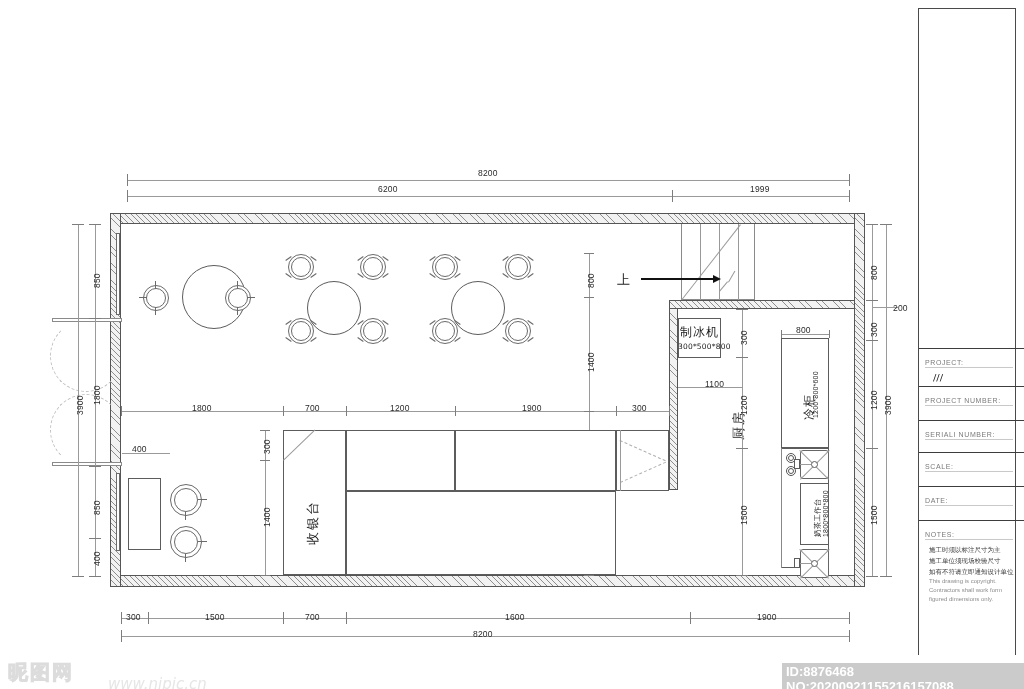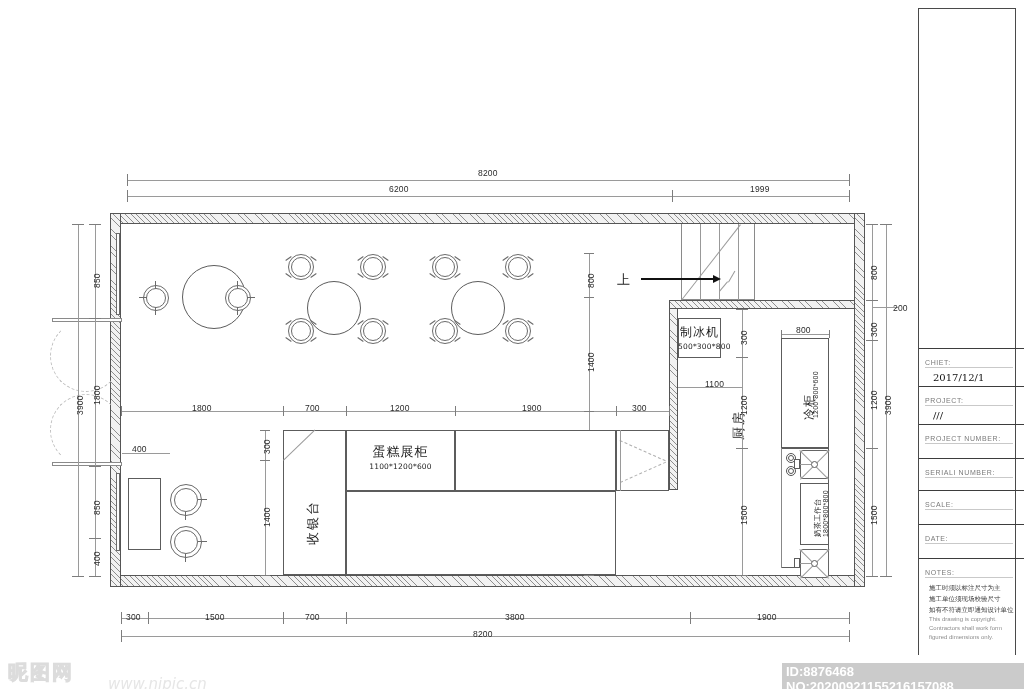--- a/index.html
+++ b/index.html
@@ -187,21 +187,21 @@
 
   <div class="hline" style="left:127px; top:180px; width:722px;"></div>
   <div class="tick" style="left:127px; top:174px; height:12px;"></div>
   <div class="tick" style="left:849px; top:174px; height:12px;"></div>
   <div class="dimtxt" style="left:478px; top:168px;">8200</div>
 
   <div class="hline" style="left:127px; top:196px; width:722px;"></div>
   <div class="tick" style="left:127px; top:190px; height:12px;"></div>
   <div class="tick" style="left:672px; top:190px; height:12px;"></div>
   <div class="tick" style="left:849px; top:190px; height:12px;"></div>
-  <div class="dimtxt" style="left:389px; top:184px;">6200</div>
+  <div class="dimtxt" style="left:378px; top:184px;">6200</div>
   <div class="dimtxt" style="left:750px; top:184px;">1999</div>
 
   <div class="wall" style="left:110px; top:213px; width:755px; height:11px;"></div>
 
   <div class="wall" style="left:110px; top:575px; width:755px; height:12px;"></div>
 
   <div class="wall" style="left:110px; top:213px; width:11px; height:374px;"></div>
 
   <div class="wall" style="left:854px; top:213px; width:11px; height:374px;"></div>
 
@@ -334,21 +334,21 @@
 
   <div class="wall" style="left:669px; top:300px; width:9px; height:190px;"></div>
 
   <div class="wall" style="left:669px; top:300px; width:186px; height:9px;"></div>
 
   <div class="label v" style="left:730px; top:440px; font-size:13px; letter-spacing:2px;">厨房</div>
 
   <div class="box" style="left:678px; top:318px; width:43px; height:40px;"></div>
   <div class="label" style="left:678px; top:324px; width:43px;">
     <span class="big">制冰机</span>
-    <span class="small">500*300*800</span>
+    <span class="small">300*500*800</span>
   </div>
 
   <div class="box" style="left:781px; top:338px; width:48px; height:110px;"></div>
   <div class="label v" style="left:801px; top:420px;">
     <span class="big">冷柜</span>
   </div>
   <div class="dimtxt v" style="left:812px; top:418px; font-size:7px;">1200*800*600</div>
 
   <div class="hline" style="left:781px; top:334px; width:48px;"></div>
   <div class="tick" style="left:781px; top:330px; height:8px;"></div>
@@ -418,24 +418,20 @@
   <div class="dimtxt v" style="left:586px; top:288px;">800</div>
   <div class="dimtxt v" style="left:586px; top:372px;">1400</div>
   <div class="dimtxt v" style="left:586px; top:462px;">700</div>
   <div class="dimtxt v" style="left:586px; top:545px;">1000</div>
 
   <div class="box" style="left:283px; top:430px; width:63px; height:145px;"></div>
   <div class="diag" style="left:283px; top:460px; width:44px; transform:rotate(-44deg);"></div>
   <div class="label v" style="left:304px; top:545px; font-size:13px; letter-spacing:2px;">收银台</div>
 
   <div class="box" style="left:346px; top:430px; width:109px; height:61px;"></div>
-  <div class="label" style="left:346px; top:443px; width:109px;">
-    <span class="big" style="font-size:13px;">蛋糕展柜</span>
-    <span class="small">1100*1200*600</span>
-  </div>
 
   <div class="box" style="left:455px; top:430px; width:161px; height:61px;"></div>
   <div class="box" style="left:346px; top:491px; width:270px; height:84px;"></div>
 
   <div class="box" style="left:616px; top:430px; width:53px; height:61px;"></div>
   <div class="dashdiag" style="left:620px; top:440px; width:50px; transform:rotate(24deg);"></div>
   <div class="dashdiag" style="left:620px; top:482px; width:50px; transform:rotate(-24deg);"></div>
   <div class="vline" style="left:620px; top:430px; height:61px;"></div>
 
   <div class="vline" style="left:265px; top:430px; height:145px;"></div>
@@ -481,33 +477,29 @@
   <div class="hline" style="left:121px; top:618px; width:728px;"></div>
   <div class="tick" style="left:121px; top:612px; height:12px;"></div>
   <div class="tick" style="left:148px; top:612px; height:12px;"></div>
   <div class="tick" style="left:283px; top:612px; height:12px;"></div>
   <div class="tick" style="left:346px; top:612px; height:12px;"></div>
   <div class="tick" style="left:690px; top:612px; height:12px;"></div>
   <div class="tick" style="left:849px; top:612px; height:12px;"></div>
   <div class="dimtxt" style="left:126px; top:612px;">300</div>
   <div class="dimtxt" style="left:205px; top:612px;">1500</div>
   <div class="dimtxt" style="left:305px; top:612px;">700</div>
-  <div class="dimtxt" style="left:505px; top:612px;">3800</div>
+  <div class="dimtxt" style="left:505px; top:612px;">1600</div>
   <div class="dimtxt" style="left:757px; top:612px;">1900</div>
 
   <div class="hline" style="left:121px; top:636px; width:728px;"></div>
   <div class="tick" style="left:121px; top:630px; height:12px;"></div>
   <div class="tick" style="left:849px; top:630px; height:12px;"></div>
   <div class="dimtxt" style="left:473px; top:629px;">8200</div>
 
   <div id="titleblock">
-    <div class="tb-row">
-      <span class="tb-cap">CHIET:</span>
-      <div class="tb-val">2017/12/1</div>
-    </div>
     <div class="tb-row">
       <span class="tb-cap">PROJECT:</span>
       <div class="tb-val">///</div>
     </div>
     <div class="tb-row" style="height:34px;">
       <span class="tb-cap">PROJECT NUMBER:</span>
       <div class="tb-val"></div>
     </div>
     <div class="tb-row" style="height:32px;">
       <span class="tb-cap">SERIALI NUMBER:</span>

